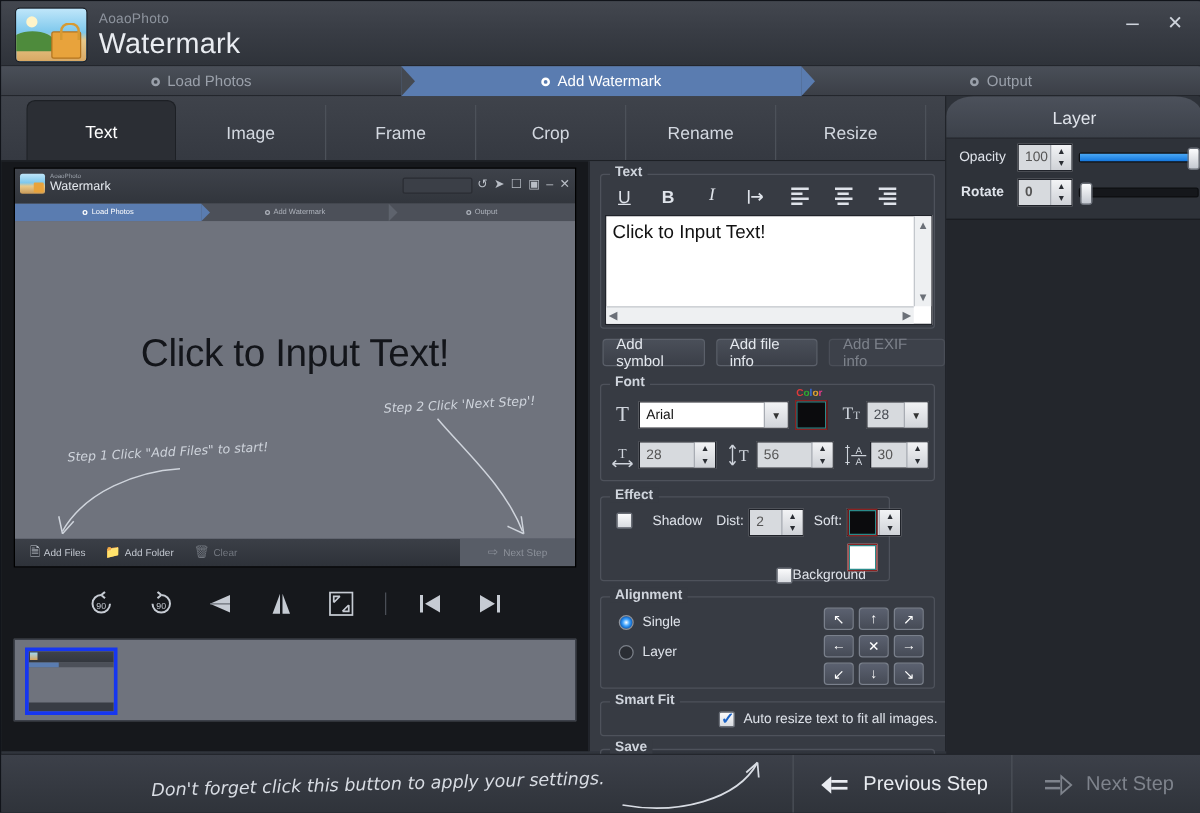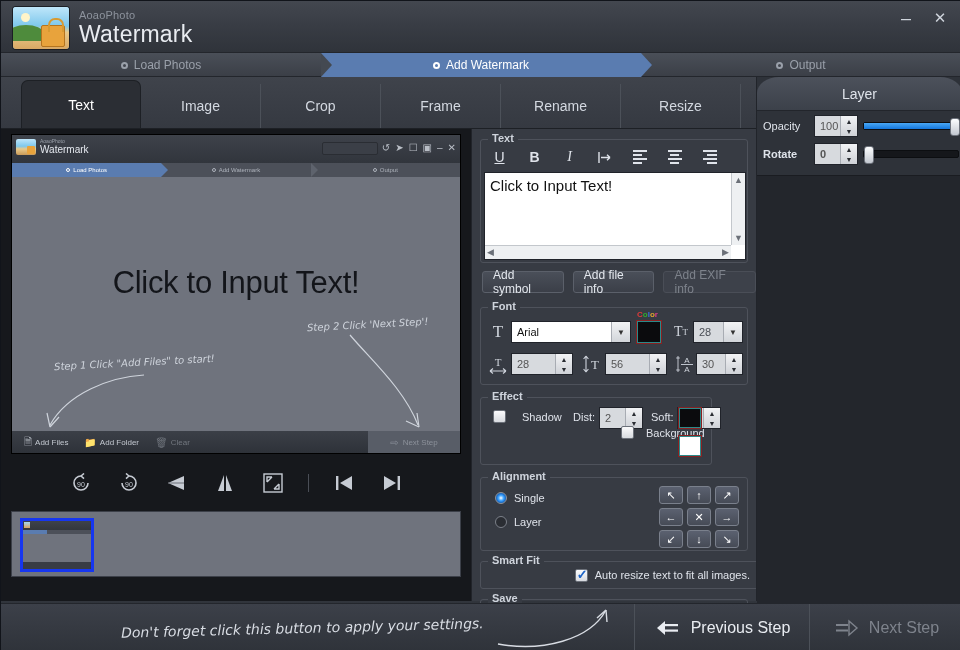--- a/index.html
+++ b/index.html
@@ -300,21 +300,21 @@
   }
   .layer-head {
     position: absolute; left: 0; top: 0; width: 205px; height: 34px;
     background: linear-gradient(#4c515b, #3c414a);
     border-radius: 22px 22px 0 0 / 16px 16px 0 0;
     display: flex; align-items: center; justify-content: center;
     font-size: 14px; color: #dfe3ea; border-bottom: 1px solid #22252b;
   }
   .layer-ctrls { position: absolute; left: 0; top: 38px; width: 205px; height: 56px; }
   .lrow { position: absolute; left: 6px; height: 22px; display: flex; align-items: center; gap: 5px; }
-  .lrow .name { font-size: 11px; color: #dfe3ea; width: 46px; text-align: left; }
+  .lrow .name { font-size: 11px; color: #dfe3ea; width: 46px; text-align: center; }
   .slider { position: relative; height: 8px; border-radius: 2px; background: #15171b; border: 1px solid #0c0e11; }
   .slider .fill { position: absolute; left: 0; top: 0; bottom: 0; background: linear-gradient(#4aa8f5,#1477dd); }
   .slider .knob {
     position: absolute; top: -5px; width: 10px; height: 18px; border-radius: 3px;
     background: linear-gradient(#fcfdfe,#c3c8d0); border: 1px solid #6e737c; cursor: pointer;
   }
   .layer-list {
     position: absolute; left: 0; top: 98px; width: 205px; height: 478px;
     background: #23262c; border-top: 1px solid #1a1c21;
   }
@@ -379,22 +379,22 @@
     </div>
     <div class="step s3">
       <span class="dot"></span>
       <span>Output</span>
     </div>
   </div>
 
   <div class="tabstrip">
     <div class="tab active">Text</div>
     <div class="tab">Image</div>
+    <div class="tab">Frame</div>
     <div class="tab">Crop</div>
-    <div class="tab">Frame</div>
     <div class="tab">Rename</div>
     <div class="tab">Resize</div>
   </div>
 
   <div class="leftpane">
 
     <div class="preview-wrap">
       <div class="mini">
         <div class="mini-title">
           <div class="mini-logo"></div>
@@ -653,21 +653,21 @@
       <span class="lbl" style="position:absolute;left:170px;top:13px">Soft:</span>
       <div class="spin" style="position:absolute;left:196px;top:9px;width:44px;">
         <span>2</span>
         <span class="btns">
             <i>▲</i>
             <i>▼</i>
           </span>
       </div>
       <div class="swatch" style="position:absolute;right:9px;top:9px;width:24px;height:22px;background:#0b0b0d;border:1px solid #8a2020;box-shadow:inset 0 0 0 1px #2a8a8a"></div>
 
-      <div style="position:absolute;left:140px;top:28px;display:flex;align-items:center;gap:12px">
+      <div style="position:absolute;left:140px;top:56px;display:flex;align-items:flex-start;gap:0">
         <span class="chk"></span>
         <span class="lbl">Background</span>
       </div>
       <div class="swatch" style="position:absolute;right:9px;top:37px;width:24px;height:22px;background:#ffffff;border:1px solid #8a2020;box-shadow:inset 0 0 0 1px #2a8a8a"></div>
     </div>
 
     <div class="grp g-align">
       <div class="grp-title">Alignment</div>
       <div style="position:absolute;left:14px;top:14px;display:flex;align-items:center;gap:7px">
         <span class="radio on"></span>

